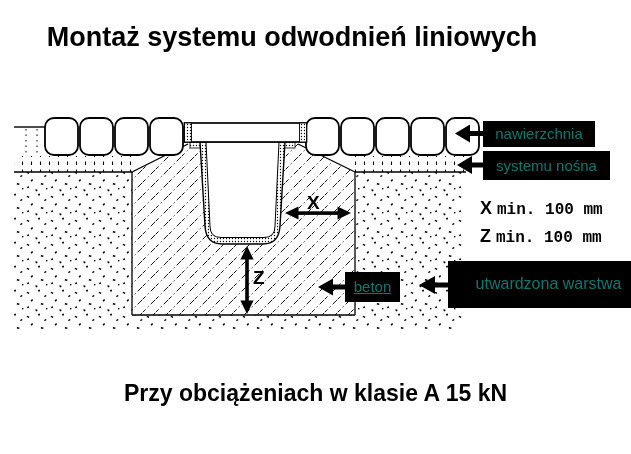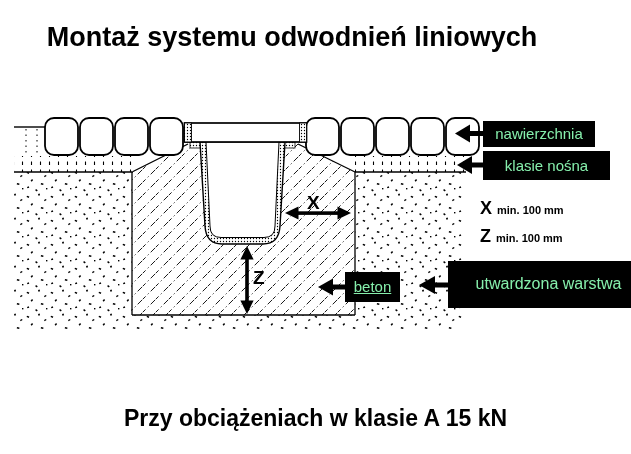--- a/index.html
+++ b/index.html
@@ -16,50 +16,50 @@
   .title {
     position: absolute;
     top: 22px; left: 0; width: 584px;
     text-align: center;
     font-size: 27px;
     font-weight: bold;
     letter-spacing: 0px;
   }
   .caption {
     position: absolute;
-    top: 405px; left: 0; width: 631px;
+    top: 380px; left: 0; width: 631px;
     text-align: center;
     font-size: 23px;
     font-weight: bold;
   }
   .diagram-svg { position: absolute; top: 0; left: 0; }
   .callout {
     position: absolute;
     background: #000000;
-    color: #86efac;
+    color: #0f766e;
     display: flex;
     flex-direction: column;
     align-items: center;
     justify-content: center;
     font-weight: normal;
     line-height: 1.3;
   }
   .callout.nawierzchnia { left: 483px; top: 121px; width: 112px; height: 26px; font-size: 15px; }
   .callout.warstwa      { left: 483px; top: 151px; width: 127px; height: 29px; font-size: 15px; }
   .callout.beton        { left: 345px; top: 272px; width: 55px;  height: 30px; font-size: 15px; text-decoration: underline; }
   .callout.utwardzona   { left: 448px; top: 261px; width: 201px; height: 47px; font-size: 16px; }
   .dimspec {
     position: absolute;
     display: flex;
     align-items: baseline;
     gap: 5px;
     font-weight: bold;
   }
   .dimspec .letter { font-size: 18px; }
-  .dimspec .spec { font-size: 11px; }
+  .dimspec .spec { font-size: 16px; font-family: Liberation Mono, monospace; }
   .dimspec.x { left: 480px; top: 198px; }
   .dimspec.z { left: 480px; top: 226px; }
 </style>
 </head>
 <body>
 
 <div class="stage">
 
   <div class="title">Montaż systemu odwodnień liniowych</div>
 
@@ -176,21 +176,21 @@
         <rect x="433" y="282.5" width="16" height="5"></rect>
         <polygon points="419,285 435,276 435,294"></polygon>
       </g>
     </g>
   </svg>
 
   <div class="callout nawierzchnia">
     <span>nawierzchnia</span>
   </div>
   <div class="callout warstwa">
-    <span>klasie nośna</span>
+    <span>systemu nośna</span>
   </div>
   <div class="callout beton">
     <span>beton</span>
   </div>
   <div class="callout utwardzona">
     <span>utwardzona warstwa</span>
   </div>
 
   <div class="dimspec x">
     <span class="letter">X</span>

